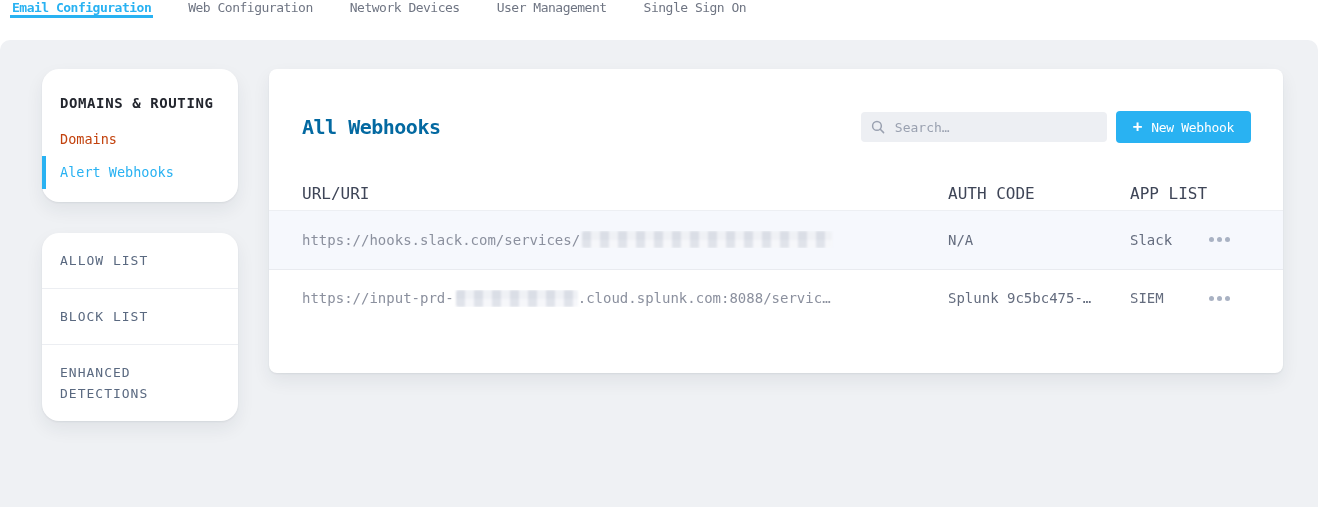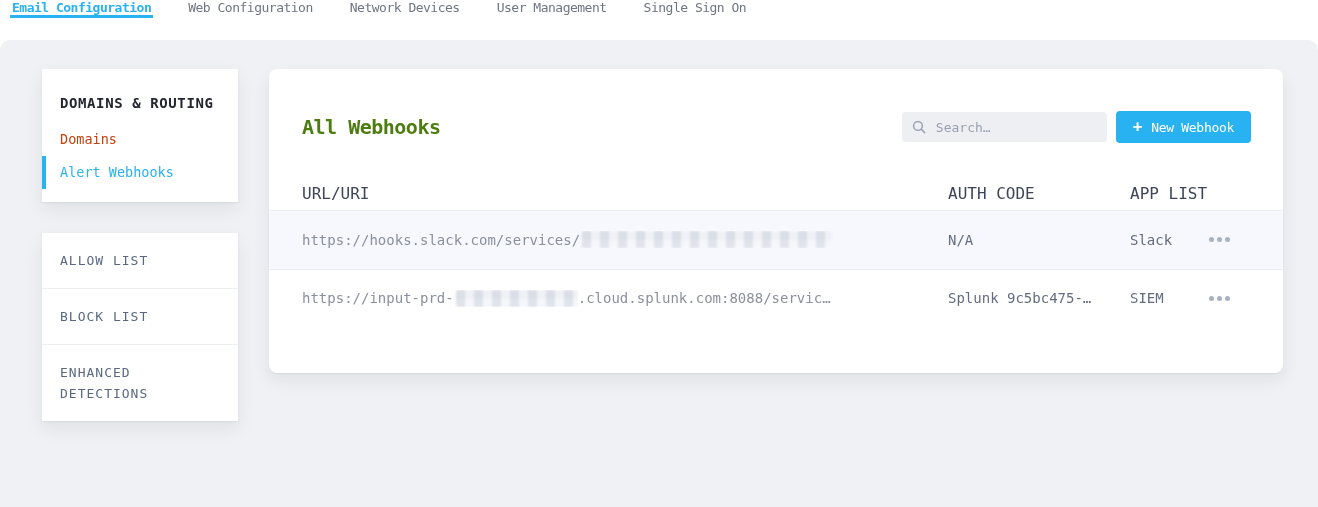--- a/index.html
+++ b/index.html
@@ -25,21 +25,21 @@
 
   
   .content{
     height:467px;background:var(--content-bg);border-radius:10px 10px 0 0;
     display:flex;align-items:flex-start;padding-top:29px;
   }
 
   
   .sidebar{width:196px;margin-left:42px;flex-shrink:0;}
   .card{
-    background:#fff;border-radius:0;
+    background:#fff;border-radius:17px;
     box-shadow:0 1px 2px rgba(30,36,60,.07),0 8px 18px rgba(30,36,60,.07);
   }
   .routing-card{padding:15px 0 13px;margin-bottom:31px;}
   .routing-header{
     padding:11px 18px 12px;font-size:14px;font-weight:bold;letter-spacing:.6px;color:#23262e;white-space:nowrap;
   }
   .routing-item{
     padding:8px 18px 9px 14px;font-size:13.5px;color:#c2410c;
     border-left:4px solid transparent;cursor:pointer;white-space:nowrap;
   }
@@ -52,24 +52,24 @@
   }
   .section-item + .section-item{border-top:1px solid #eceef2;}
 
   
   .main-card{
     width:1014px;height:304px;margin-left:31px;background:#fff;border-radius:8px;
     box-shadow:0 1px 2px rgba(30,36,60,.07),0 8px 18px rgba(30,36,60,.07);
     display:flex;flex-direction:column;
   }
   .main-header{display:flex;align-items:center;padding:33px 32px 0 33px;}
-  .page-title{font-size:20px;font-weight:bold;color:#4d7c0f;letter-spacing:-0.5px;}
+  .page-title{font-size:20px;font-weight:bold;color:#0369a1;letter-spacing:-0.5px;}
   .header-spacer{flex:1;}
   .search-box{
-    width:205px;height:30px;background:#edeff3;border-radius:4px;
+    width:246px;height:30px;background:#edeff3;border-radius:4px;
     display:flex;align-items:center;padding:0 10px;margin-right:9px;
   }
   .search-box svg{flex-shrink:0;margin-right:8px;}
   .search-box input{
     border:none;background:transparent;outline:none;width:100%;
     font-family:inherit;font-size:13px;color:#4a5160;
   }
   .search-box input::placeholder{color:#9aa1b0;}
   .new-btn{
     height:32px;background:var(--accent);color:#fff;border:none;border-radius:4px;

